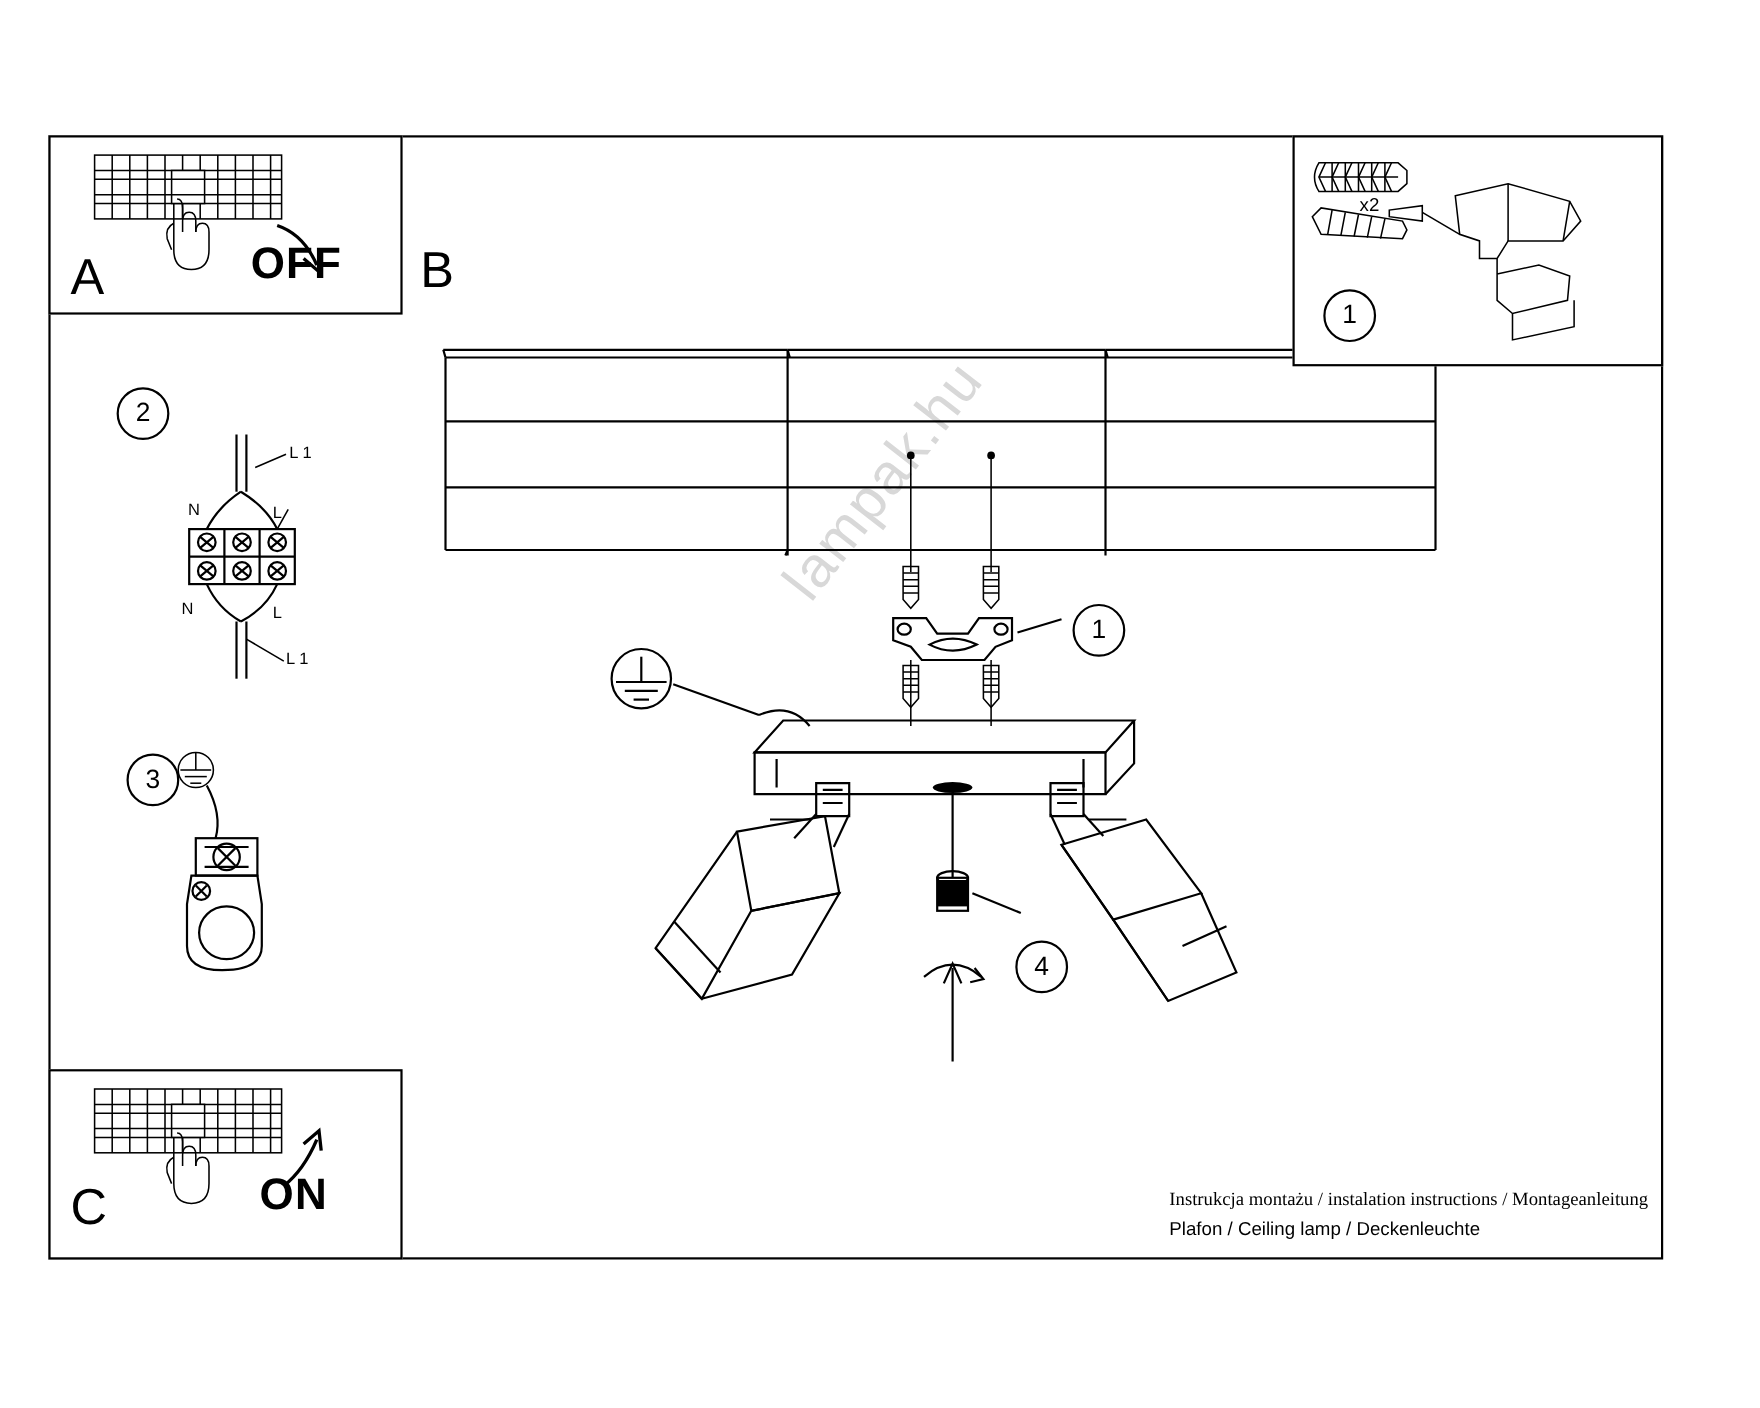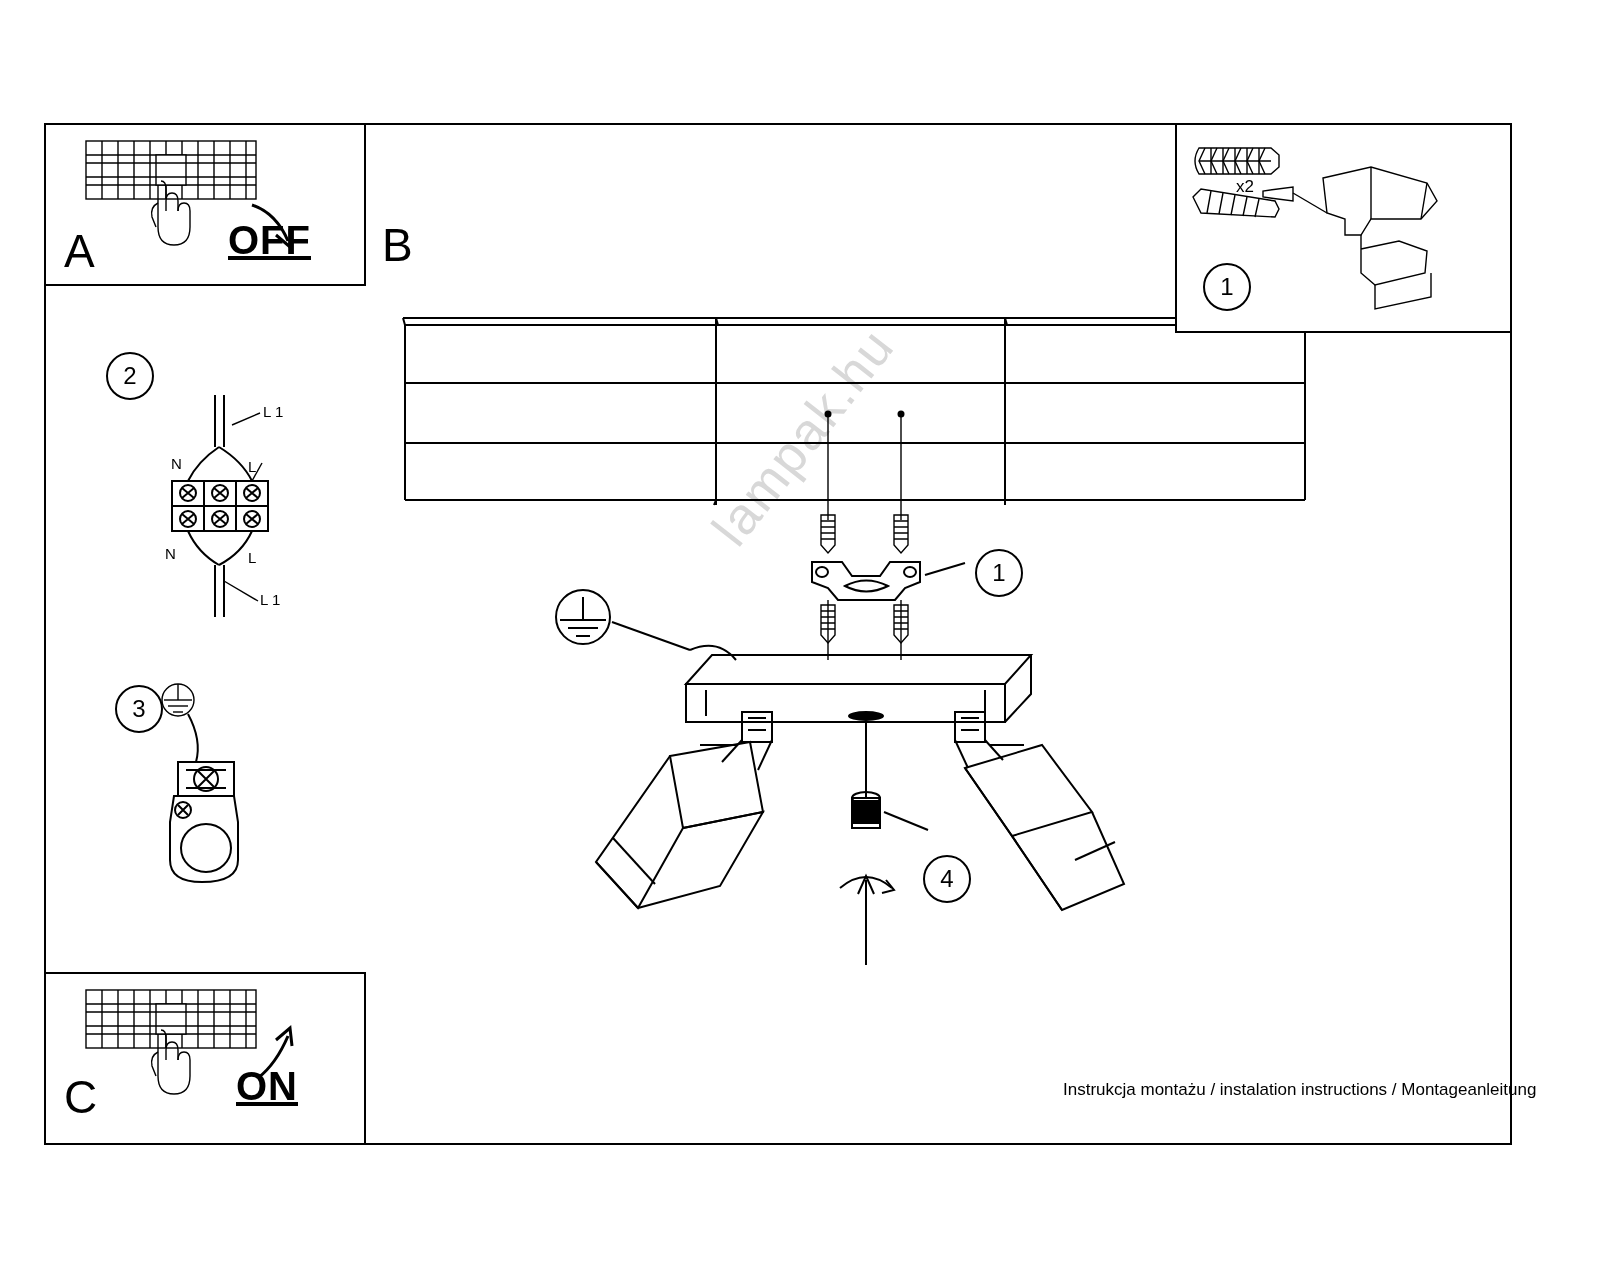--- a/index.html
+++ b/index.html
@@ -4,21 +4,21 @@
 <style>
   html,body{margin:0;padding:0;background:#ffffff;}
   body{width:1600px;height:1280px;font-family:"Liberation Sans",sans-serif;color:#000;}
   #sheet{position:relative;width:1600px;height:1280px;overflow:hidden;}
   .frame{position:absolute;left:44px;top:123px;width:1468px;height:1022px;border:2px solid #000;box-sizing:border-box;}
   .panel{position:absolute;border:2px solid #000;background:#fff;box-sizing:border-box;}
   #panelA{left:44px;top:123px;width:322px;height:163px;}
   #panelC{left:44px;top:972px;width:322px;height:173px;}
   #panel1{left:1175px;top:123px;width:337px;height:210px;}
   .letter{position:absolute;font-size:46px;line-height:1;}
-  .bigword{position:absolute;font-size:40px;font-weight:bold;letter-spacing:1px;text-decoration:underline;}
+  .bigword{position:absolute;font-size:40px;font-weight:bold;letter-spacing:1px;}
   .lbl{position:absolute;font-size:15px;}
   .caption{position:absolute;font-size:17px;line-height:1.55;}
   svg{position:absolute;left:0;top:0;overflow:visible;}
   .st{fill:none;stroke:#000;stroke-width:2;}
   .st1{fill:none;stroke:#000;stroke-width:1.4;}
   .st3{fill:none;stroke:#000;stroke-width:3;}
   .fillblk{fill:#000;}
   .wm{position:absolute;left:700px;top:520px;font-size:52px;color:#d8d8d8;transform:rotate(-52deg);transform-origin:left top;letter-spacing:2px;user-select:none;}
   .circnum{position:absolute;width:44px;height:44px;border:2.5px solid #000;border-radius:50%;display:flex;align-items:center;justify-content:center;font-size:24px;}
 </style>
@@ -293,15 +293,16 @@
       <path d="M36,100 L76,100 M36,118 L76,118"></path>
       <circle cx="56" cy="109" r="12"></circle>
       <path d="M48,101 L64,117 M64,101 L48,117"></path>
       <path d="M24,126 L20,152 L20,190 Q20,212 52,212 Q88,212 88,190 L88,152 L84,126 Z"></path>
       <circle cx="33" cy="140" r="8"></circle>
       <path d="M28,135 L38,145 M38,135 L28,145"></path>
       <ellipse cx="56" cy="178" rx="25" ry="24"></ellipse>
     </g>
   </svg>
 
-  <div class="caption" style="left:1063px;top:1077px;width:500px;">Instrukcja montażu / instalation instructions / Montageanleitung</div>
+  <div class="caption" style="left:1063px;top:1077px;width:500px;font-family:Liberation Serif, serif;">Instrukcja montażu / instalation instructions / Montageanleitung</div>
+  <div class="caption" style="left:1063px;top:1105px;width:500px;">Plafon / Ceiling lamp / Deckenleuchte</div>
 
 </div>
 
 </body></html>

